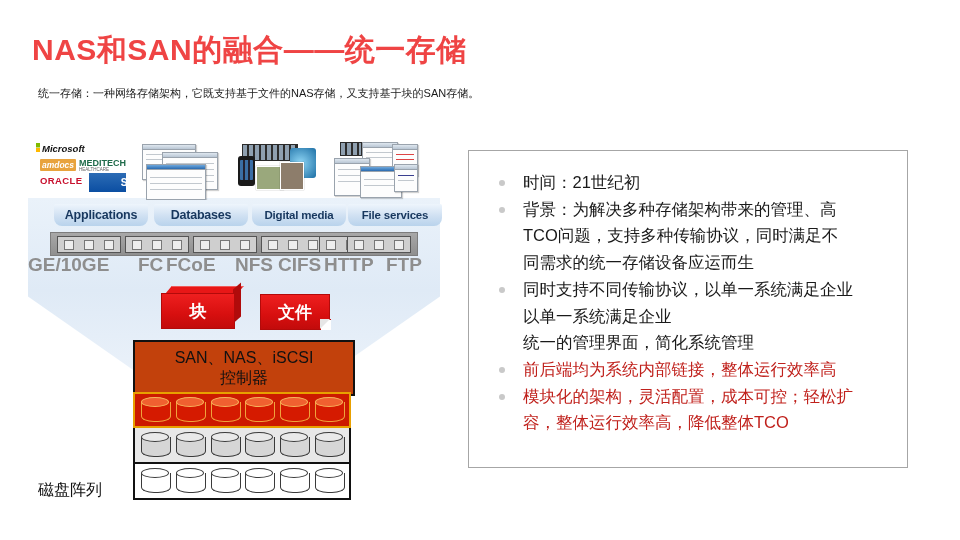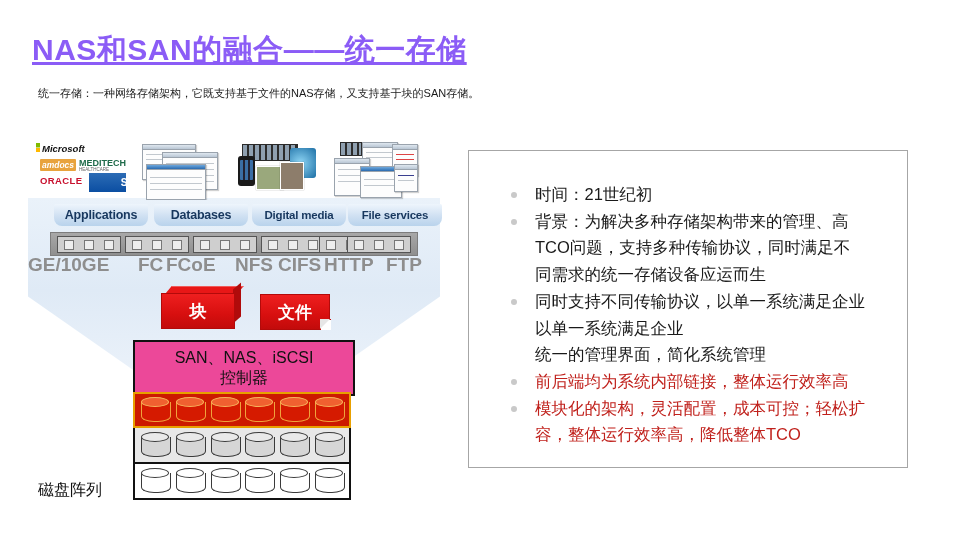--- a/index.html
+++ b/index.html
@@ -6,22 +6,22 @@
   body{
     width:960px;height:540px;background:#ffffff;
     font-family:"Liberation Sans","DejaVu Sans",sans-serif;
     overflow:hidden;position:relative;
   }
   .slide{position:absolute;inset:0;}
 
   
   .title{
     position:absolute;left:32px;top:30px;
-    font-size:30px;font-weight:700;color:#8b5cf6;
-    letter-spacing:0.5px;white-space:nowrap;text-decoration:underline;
+    font-size:30px;font-weight:700;color:#ef4444;
+    letter-spacing:0.5px;white-space:nowrap;
   }
   
   .subtitle{
     position:absolute;left:38px;top:86px;
     font-size:11px;color:#1a1a1a;white-space:nowrap;
   }
 
   
   .diagram{position:absolute;left:28px;top:140px;width:412px;height:370px;}
 
@@ -116,21 +116,21 @@
     position:absolute;left:60px;top:33px;width:10px;height:10px;
     background:#fff;border-left:1px solid #c20b0b;border-top:1px solid #c20b0b;
     transform:rotate(0deg);
   }
   .box3d.flat .fold::after{content:"";position:absolute;left:-1px;top:-1px;width:0;height:0;
     border-left:10px solid #e6e6e6;border-bottom:10px solid transparent;}
 
   
   .ctrl{
     position:absolute;left:105px;top:200px;width:218px;height:52px;
-    background:#ec4899;border:2px solid #111;z-index:5;
+    background:#c2410c;border:2px solid #111;z-index:5;
     display:flex;flex-direction:column;align-items:center;justify-content:center;
     font-size:16px;color:#111;line-height:1.25;
   }
   .arr{position:absolute;left:105px;top:252px;width:218px;z-index:5;}
   .arr-row{position:relative;height:36px;border:2px solid #111;border-top:none;display:flex;
     align-items:center;justify-content:space-around;padding:0 3px;box-sizing:border-box;}
   .arr-row.red{background:#cc1a00;border-color:#e8a000;border-top:2px solid #e8a000;}
   .arr-row.gray{background:#e8e8e8;}
   .arr-row.white{background:#fff;}
   .disk{position:relative;width:28px;height:26px;}
@@ -145,21 +145,21 @@
 
   .arr-label{
     position:absolute;left:-95px;top:88px;font-size:16px;color:#111;white-space:nowrap;
   }
 
   
   .panel{
     position:absolute;left:468px;top:150px;width:440px;height:318px;
     border:1px solid #a6a6a6;background:#fff;box-sizing:border-box;
   }
-  .bullets{list-style:none;margin:16px;padding:14px 14px 0 12px;}
+  .bullets{list-style:none;margin:4px;padding:14px 14px 0 12px;}
   .bl{position:relative;padding-left:38px;font-size:16.5px;line-height:1.62;color:#1a1a1a;}
   .bl.red{color:#c0211c;}
   .bl.dot::before{
     content:"";position:absolute;left:14px;top:11px;width:6px;height:6px;
     border-radius:50%;background:#c9c9c9;
   }
 </style>
 </head>
 <body>
 

